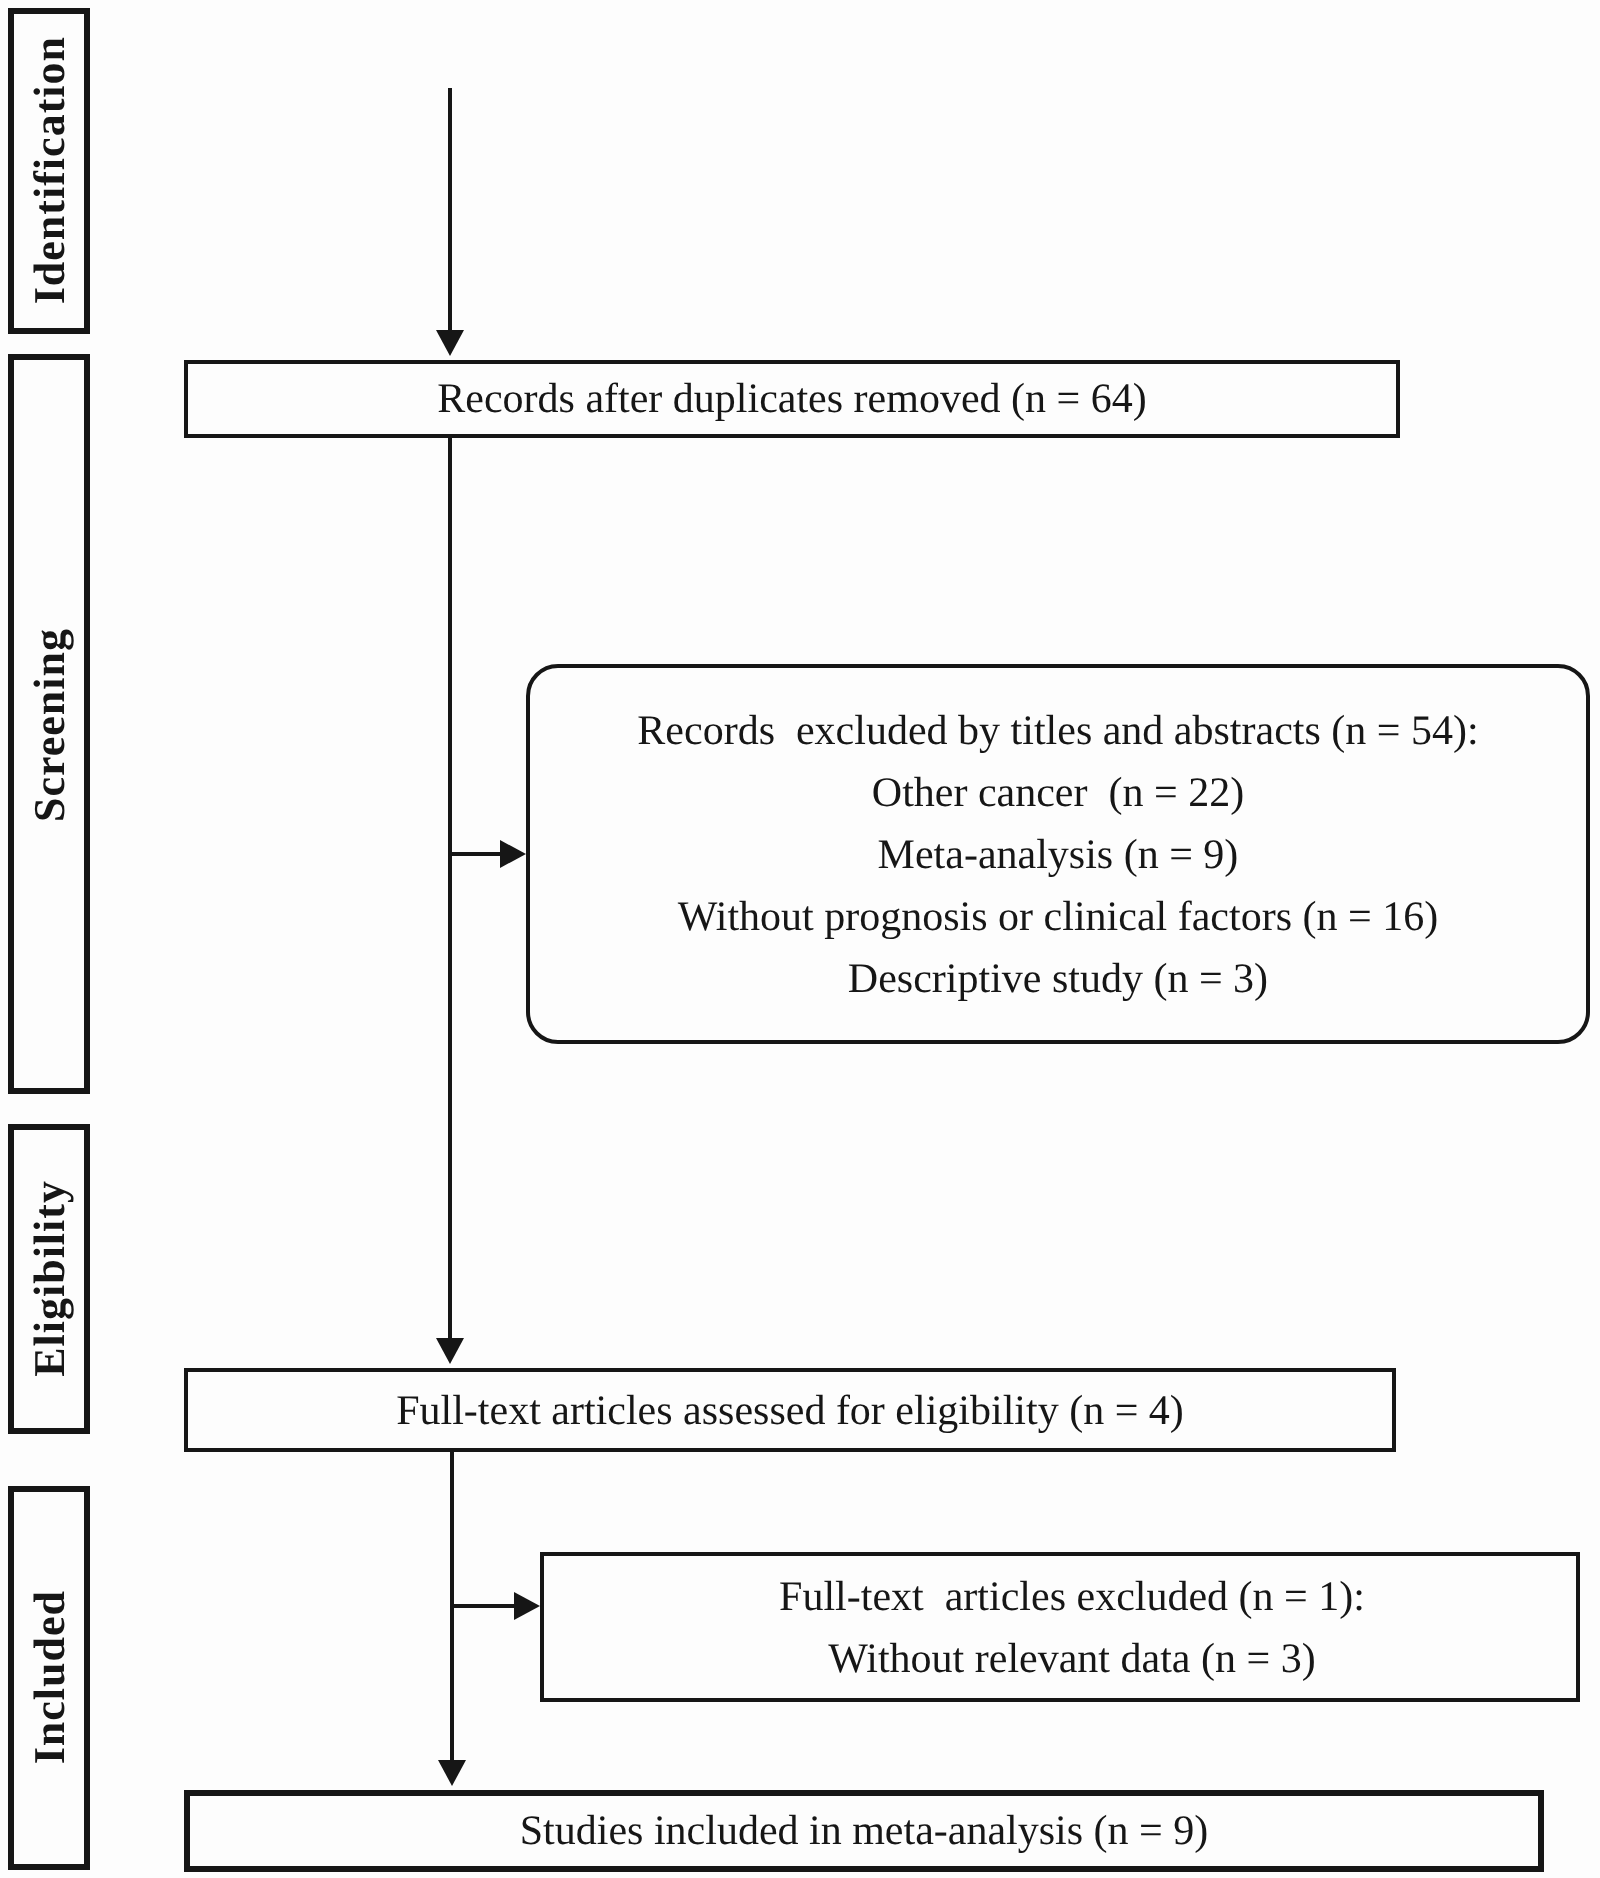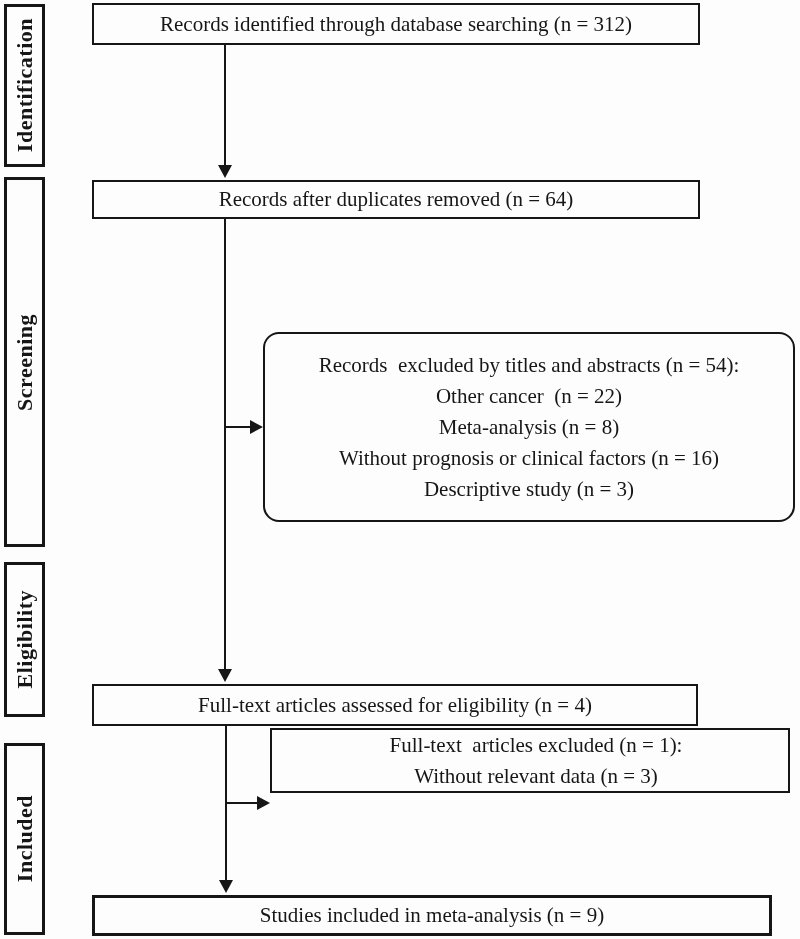--- a/index.html
+++ b/index.html
@@ -72,41 +72,38 @@
   <div class="stage" style="top:177px;height:370px;">
     <span class="vlabel">Screening</span>
   </div>
   <div class="stage" style="top:562px;height:155px;">
     <span class="vlabel">Eligibility</span>
   </div>
   <div class="stage" style="top:743px;height:192px;">
     <span class="vlabel">Included</span>
   </div>
 
-  <div class="fbox" style="left:92px;top:3px;width:608px;height:42px;">
-    <span>Records identified through database searching (n = 312)</span>
-  </div>
 
   <div class="fbox" style="left:92px;top:180px;width:608px;height:39px;">
     <span>Records after duplicates removed (n = 64)</span>
   </div>
 
   <div class="fbox" style="left:263px;top:332px;width:532px;height:190px;border-radius:16px;">
     <span>Records  excluded by titles and abstracts (n = 54):</span>
     <span>Other cancer  (n = 22)</span>
-    <span>Meta-analysis (n = 8)</span>
+    <span>Meta-analysis (n = 9)</span>
     <span>Without prognosis or clinical factors (n = 16)</span>
     <span>Descriptive study (n = 3)</span>
   </div>
 
   <div class="fbox" style="left:92px;top:684px;width:606px;height:42px;">
     <span>Full-text articles assessed for eligibility (n = 4)</span>
   </div>
 
-  <div class="fbox" style="left:270px;top:728px;width:520px;height:65px;padding-left:12px;">
+  <div class="fbox" style="left:270px;top:776px;width:520px;height:75px;padding-left:12px;">
     <span>Full-text  articles excluded (n = 1):</span>
     <span>Without relevant data (n = 3)</span>
   </div>
 
   <div class="fbox thick" style="left:92px;top:895px;width:680px;height:41px;">
     <span>Studies included in meta-analysis (n = 9)</span>
   </div>
 
   <div class="conn" style="left:224px;top:44px;width:2px;height:124px;"></div>
   <div class="tri down" style="left:218px;top:165px;"></div>

